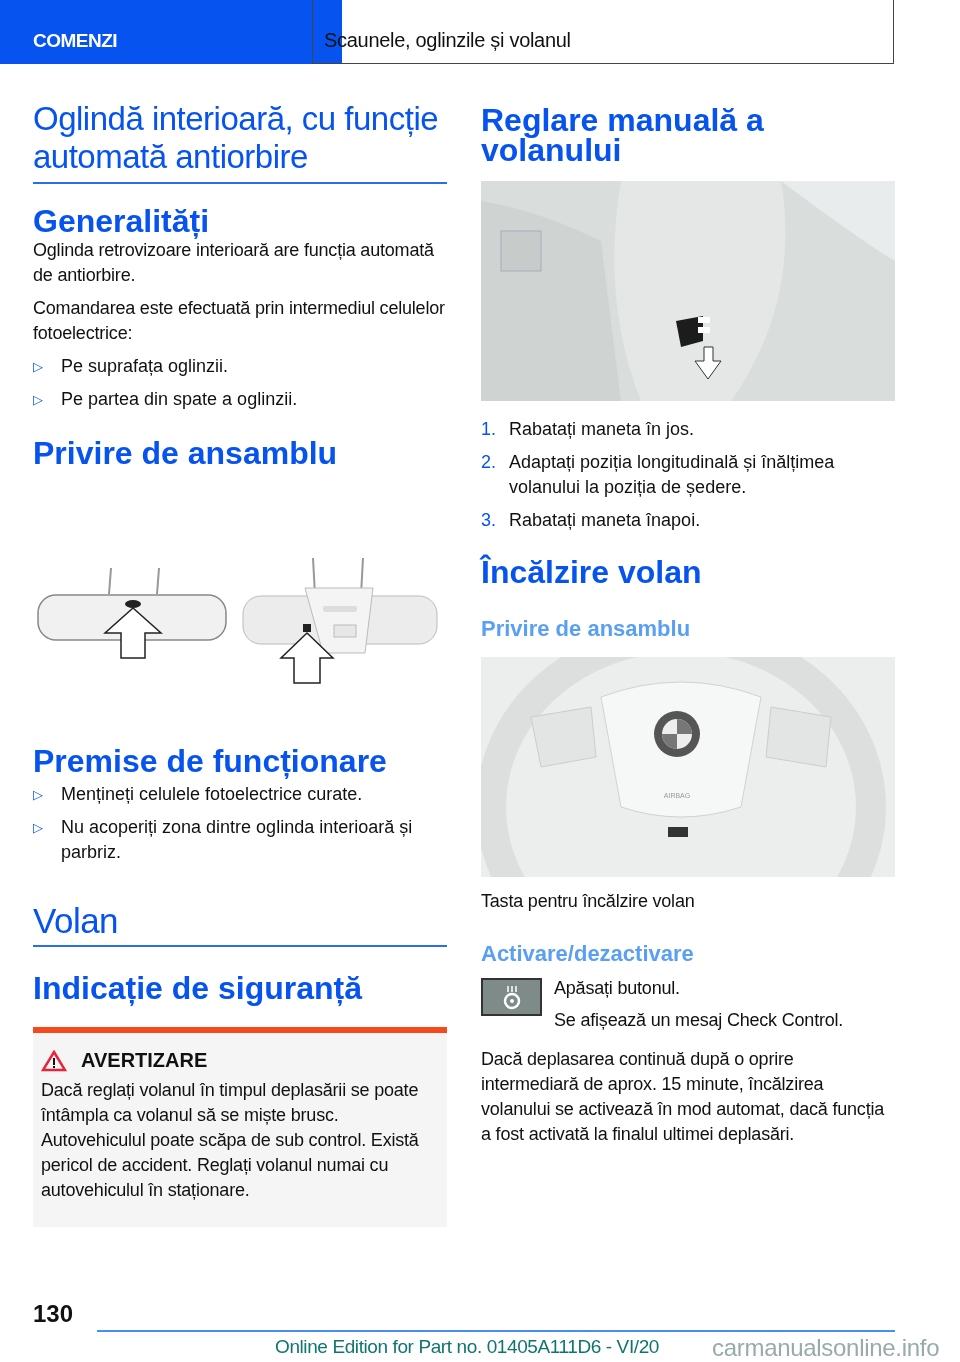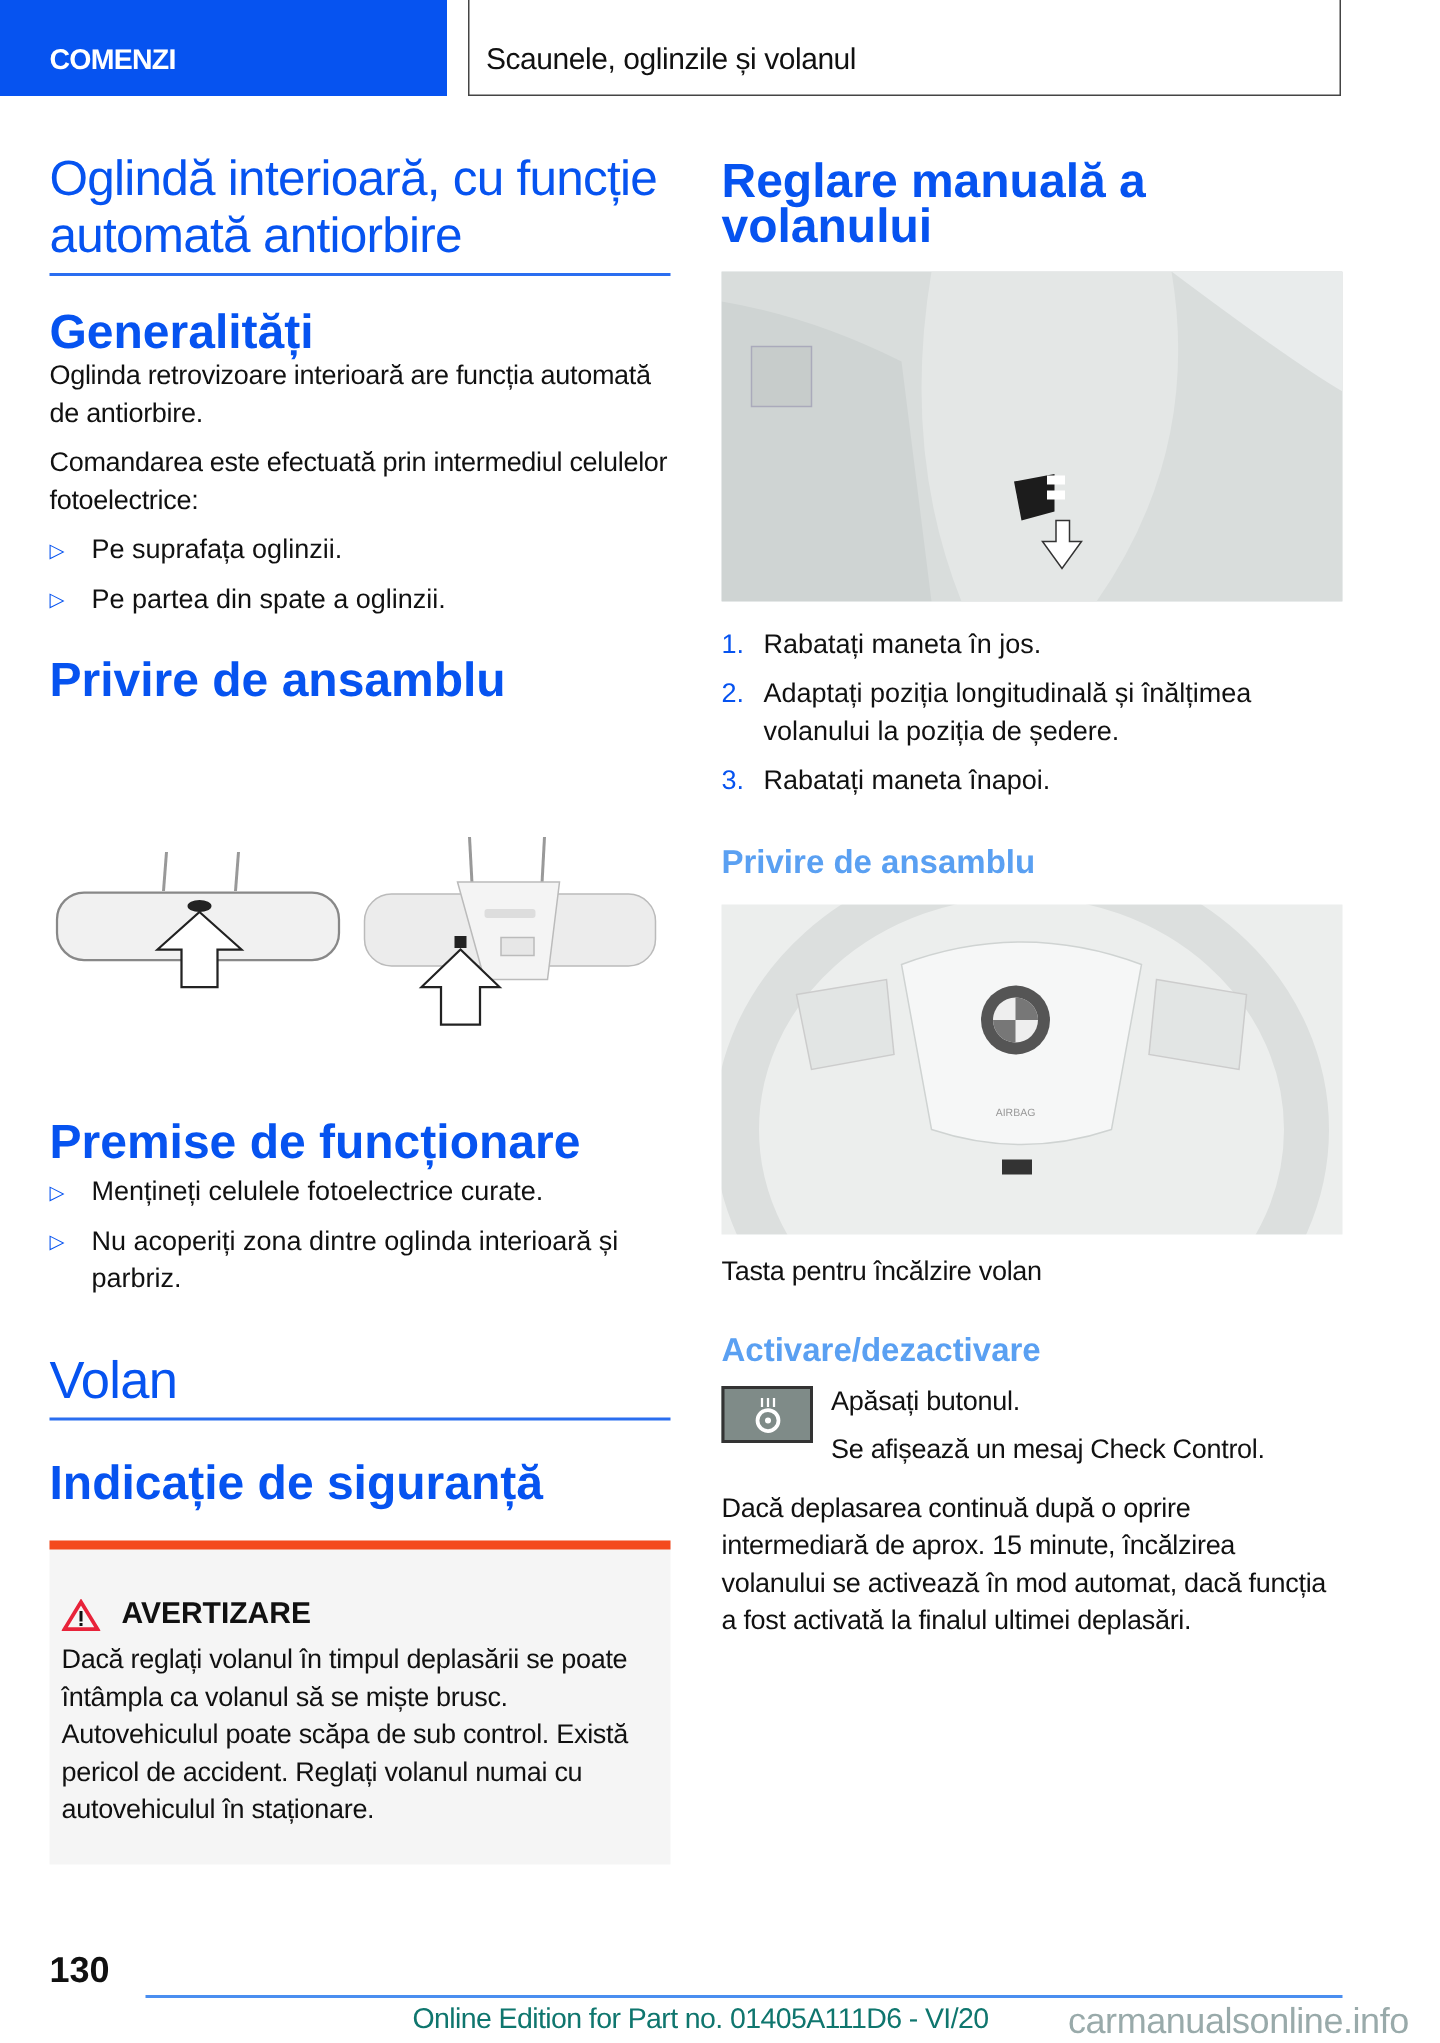--- a/index.html
+++ b/index.html
@@ -1,35 +1,35 @@
 <!DOCTYPE html>
 <html><head>
 <meta charset="utf-8">
 <style>
   html, body { margin:0; padding:0; background:#fff; }
   body { width:960px; height:1362px; position:relative; overflow:hidden;
          font-family:"Liberation Sans", sans-serif; color:#111; }
-  .hdr-tab { position:absolute; left:0; top:0; width:298px; height:64px; background:#0653f0; }
+  .hdr-tab { position:absolute; left:0; top:0; width:298px; height:64px; background:#0653f0;padding-left:44px; }
   .hdr-tab span { position:absolute; left:33px; top:30px; color:#fff; font-weight:bold; font-size:19px; letter-spacing:-0.5px; }
   .hdr-box { position:absolute; left:312px; top:0; width:582px; height:64px; border:1px solid #444; border-top:none; box-sizing:border-box; }
   .hdr-box span { position:absolute; left:11px; top:29px; font-size:20px; color:#111; letter-spacing:-0.3px; }
   .col { position:absolute; }
   .left { left:33px; top:100px; width:414px; }
   .right { left:481px; top:100px; width:414px; }
   h1 { margin:0; color:#0653f0; font-size:33px; line-height:38px; font-weight:normal; letter-spacing:-0.5px; }
   .h1rule { height:0; border-top:2px solid #2a6ef0; margin-top:6px; }
   h2 { margin:0; color:#0653f0; font-size:32px; line-height:30px; font-weight:bold; }
   h3 { margin:0; color:#5aa0f2; font-size:22px; line-height:28px; font-weight:bold; }
   .big { font-size:35px; line-height:40px; }
   p { margin:0; font-size:18px; line-height:25px; color:#111; letter-spacing:-0.2px; }
   .bl { position:relative; padding-left:28px; font-size:18px; line-height:25px; }
   .bl .tri { position:absolute; left:0; top:0; color:#0653f0; font-size:13px; }
   .ol { position:relative; padding-left:28px; font-size:18px; line-height:25px; }
   .ol .num { position:absolute; left:0; top:0; color:#0653f0; }
-  .warn { background:#f5f5f5; border-top:6px solid #f44a1e; padding:32px 8px 24px 8px; }
+  .warn { background:#f5f5f5; border-top:6px solid #f44a1e; padding:16px 8px 24px 8px; }
   .warn-title { font-weight:bold; font-size:20px; display:flex; align-items:center; gap:14px; margin-bottom:6px; }
   .fig { background:#d7dcdb; position:relative; overflow:hidden; }
   .footer-num { position:absolute; left:33px; top:1300px; font-weight:bold; font-size:24px; }
   .footer-rule { position:absolute; left:97px; top:1330px; width:798px; border-top:2px solid #4a8ef0; }
   .footer-text { position:absolute; left:275px; top:1336px; font-size:19px; color:#0f766e; letter-spacing:-0.4px; }
   .watermark { position:absolute; left:688px; top:1334px; font-size:24px; color:#9aa; letter-spacing:-0.3px;margin-left:24px; }
   .btn-icon { width:61px; height:38px; background:#7f8b88; border:2px solid #333; box-sizing:border-box; display:flex; align-items:center; justify-content:center; }
 </style>
 </head>
 <body>
@@ -106,20 +106,21 @@
       <rect x="217" y="136" width="12" height="6" fill="#fff"></rect>
       <rect x="217" y="146" width="12" height="6" fill="#fff"></rect>
       <polygon points="223,166 232,166 232,180 240,180 227,198 214,180 223,180" fill="#fff" stroke="#333"></polygon>
     </svg>
   </div>
 
   <div class="ol" style="margin-top:16px"><span class="num">1.</span><span>Rabatați maneta în jos.</span></div>
   <div class="ol" style="margin-top:8px"><span class="num">2.</span><span>Adaptați poziția longitudinală și înălțimea volanului la poziția de ședere.</span></div>
   <div class="ol" style="margin-top:8px"><span class="num">3.</span><span>Rabatați maneta înapoi.</span></div>
 
+  <h2 style="margin-top:24px">Încălzire volan</h2>
   <h3 style="margin-top:28px">Privire de ansamblu</h3>
 
   <div class="fig" style="margin-top:14px;height:220px;background:#eef0ef">
     <svg width="414" height="220" viewBox="0 0 414 220">
       <rect width="414" height="220" fill="#eceeed"></rect>
       <ellipse cx="200" cy="150" rx="190" ry="170" fill="none" stroke="#dcdfde" stroke-width="30"></ellipse>
       <path d="M120 40 Q200 10 280 40 L260 150 Q200 170 140 150Z" fill="#f6f7f7" stroke="#cfd3d2"></path>
       <circle cx="196" cy="77" r="23" fill="#555"></circle>
       <circle cx="196" cy="77" r="15" fill="#eee"></circle>
       <path d="M196 62 A15 15 0 0 1 211 77 L196 77Z" fill="#777"></path>

